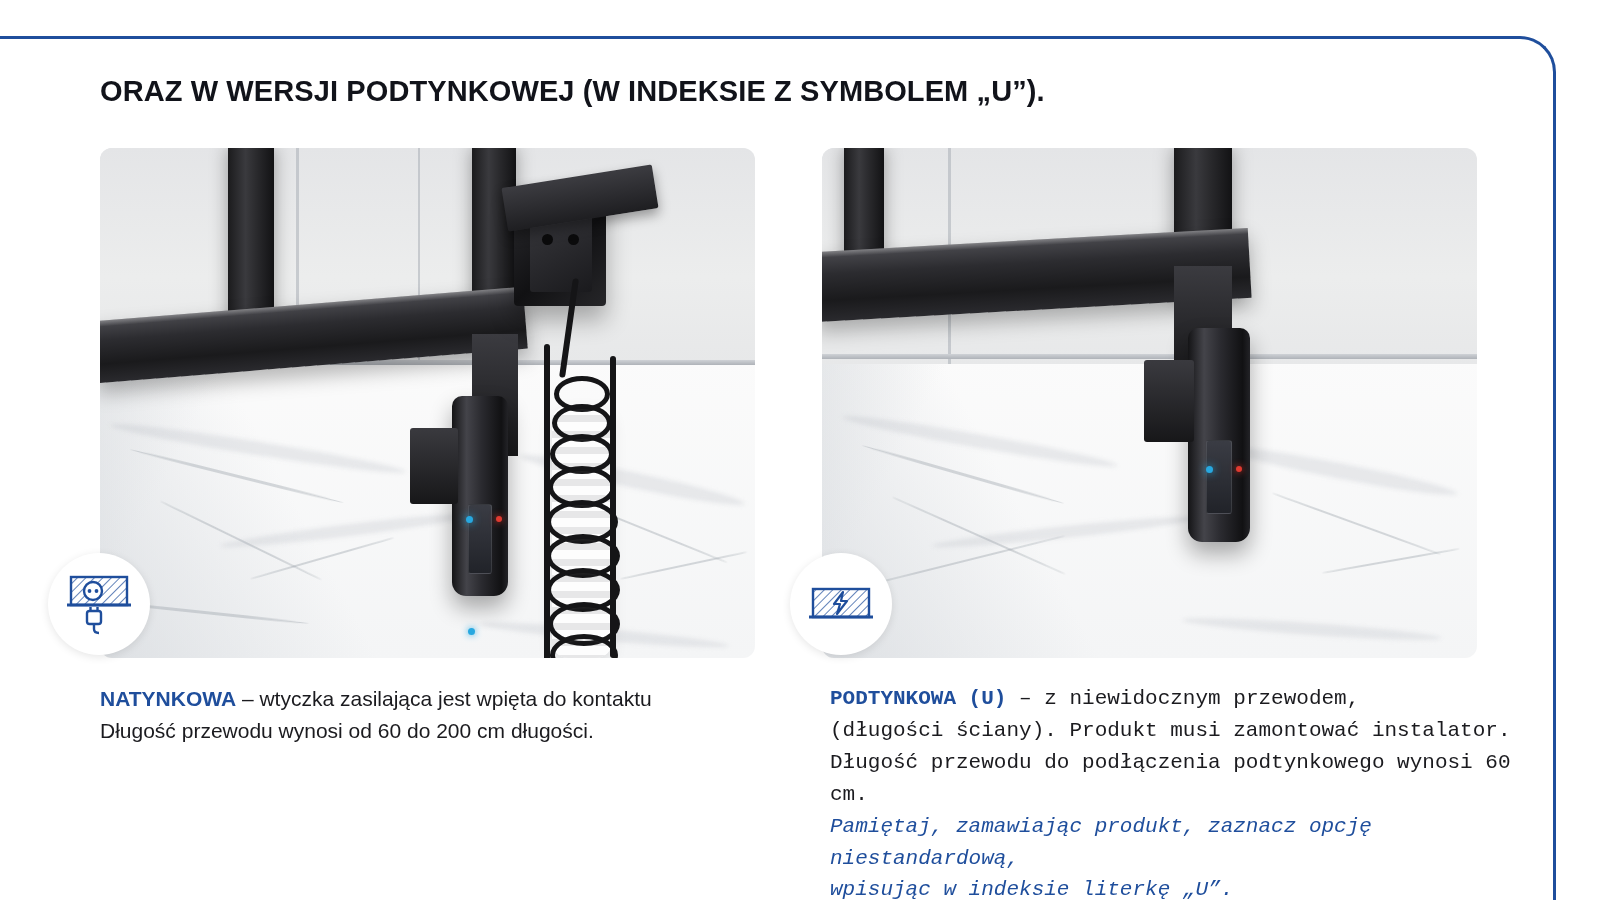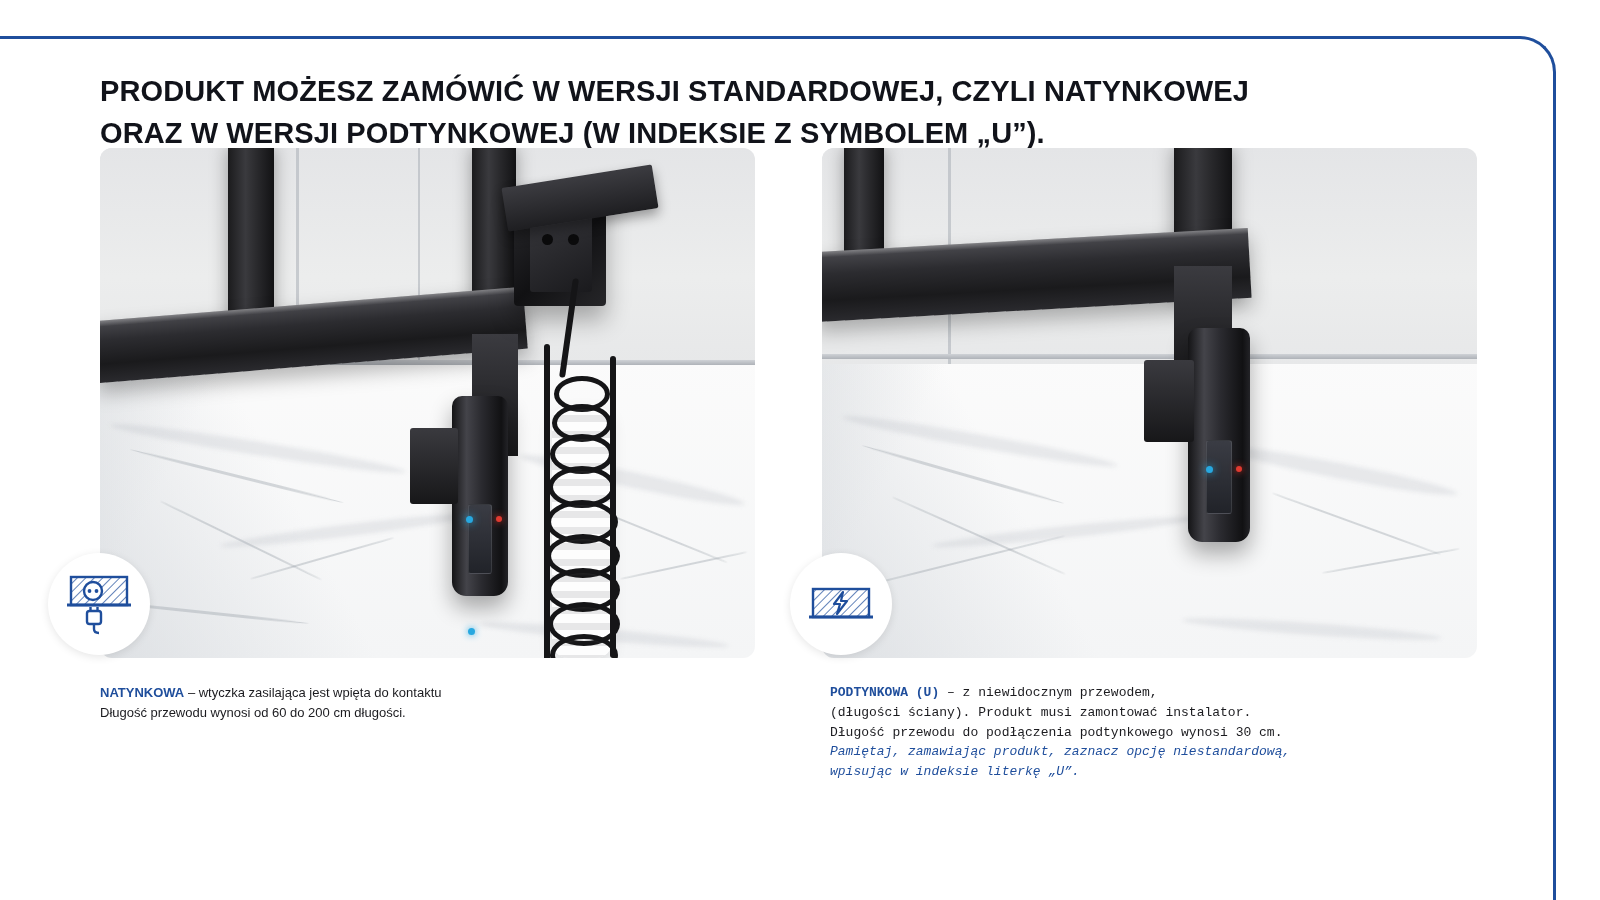--- a/index.html
+++ b/index.html
@@ -226,21 +226,21 @@
     display: flex;
     align-items: center;
     justify-content: center;
   }
   .badge-left  { left: 48px;  top: 553px; }
   .badge-right { left: 790px; top: 553px; }
 
   
   .caption {
     position: absolute;
-    font-size: 13px;
+    font-size: 21px;
     line-height: 1.52;
     color: #1b1b1f;
   }
   .caption-left  { left: 100px; top: 683px; width: 660px; }
   .caption-right { left: 830px; top: 683px; width: 700px; font-family: Liberation Mono, monospace; }
   .caption .lead {
     color: #1f4e9c;
     font-weight: bold;
   }
   .caption p { margin: 0; }
@@ -250,21 +250,20 @@
   }
 </style>
 </head>
 <body>
 
 <div class="frame-top"></div>
 <div class="frame-corner"></div>
 <div class="frame-right"></div>
 
 <h1 class="heading">
-  <span class="line">PRODUKT MOŻESZ ZAMÓWIĆ W WERSJI STANDARDOWEJ, CZYLI NATYNKOWEJ</span>
   <span class="line">ORAZ W WERSJI PODTYNKOWEJ (W INDEKSIE Z SYMBOLEM „U”).</span>
 </h1>
 
 <div class="panel panel-left">
   <div class="marble"></div>
 
   <div class="wall-upper">
     <div class="seam" style="left:196px; top:0; width:3px; height:216px;"></div>
     <div class="seam" style="left:318px; top:0; width:2px; height:216px;"></div>
   </div>
@@ -387,16 +386,16 @@
     <span class="lead">NATYNKOWA</span><span> – wtyczka zasilająca jest wpięta do kontaktu</span>
   </p>
   <p>Długość przewodu wynosi od 60 do 200 cm długości.</p>
 </div>
 
 <div class="caption caption-right">
   <p>
     <span class="lead">PODTYNKOWA (U)</span><span> – z niewidocznym przewodem,</span>
   </p>
   <p>(długości ściany). Produkt musi zamontować instalator.</p>
-  <p>Długość przewodu do podłączenia podtynkowego wynosi 30 cm.</p>
+  <p>Długość przewodu do podłączenia podtynkowego wynosi 60 cm.</p>
   <p class="note">Pamiętaj, zamawiając produkt, zaznacz opcję niestandardową,</p>
   <p class="note">wpisując w indeksie literkę „U”.</p>
 </div>
 
 </body></html>

